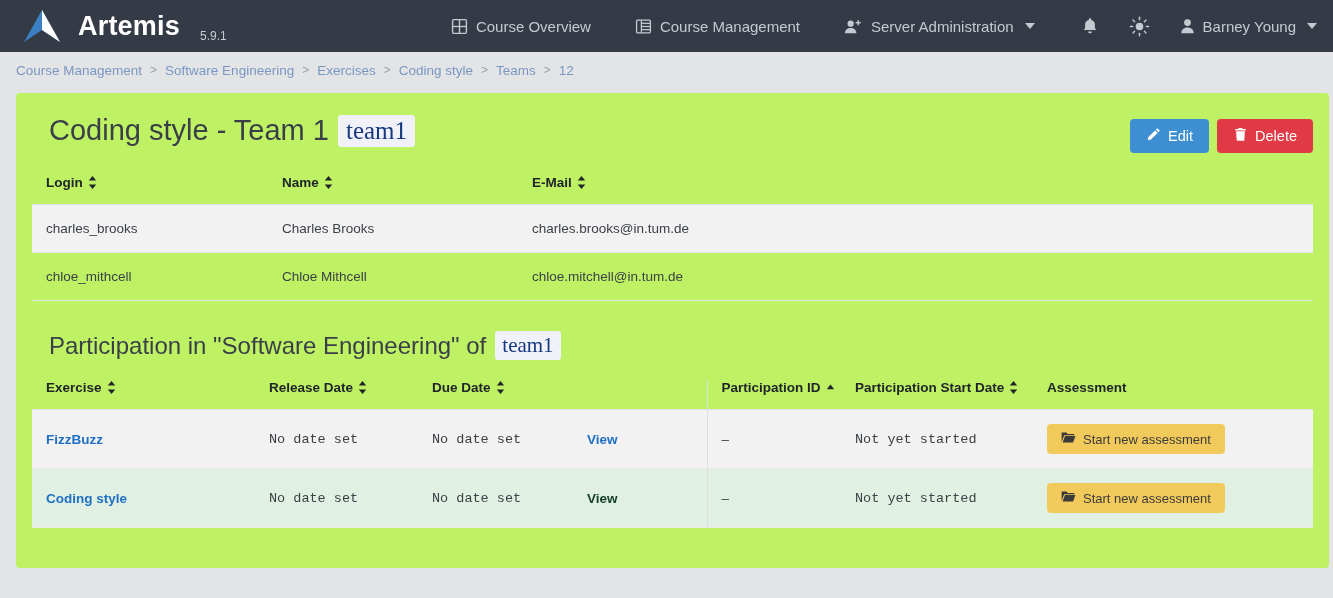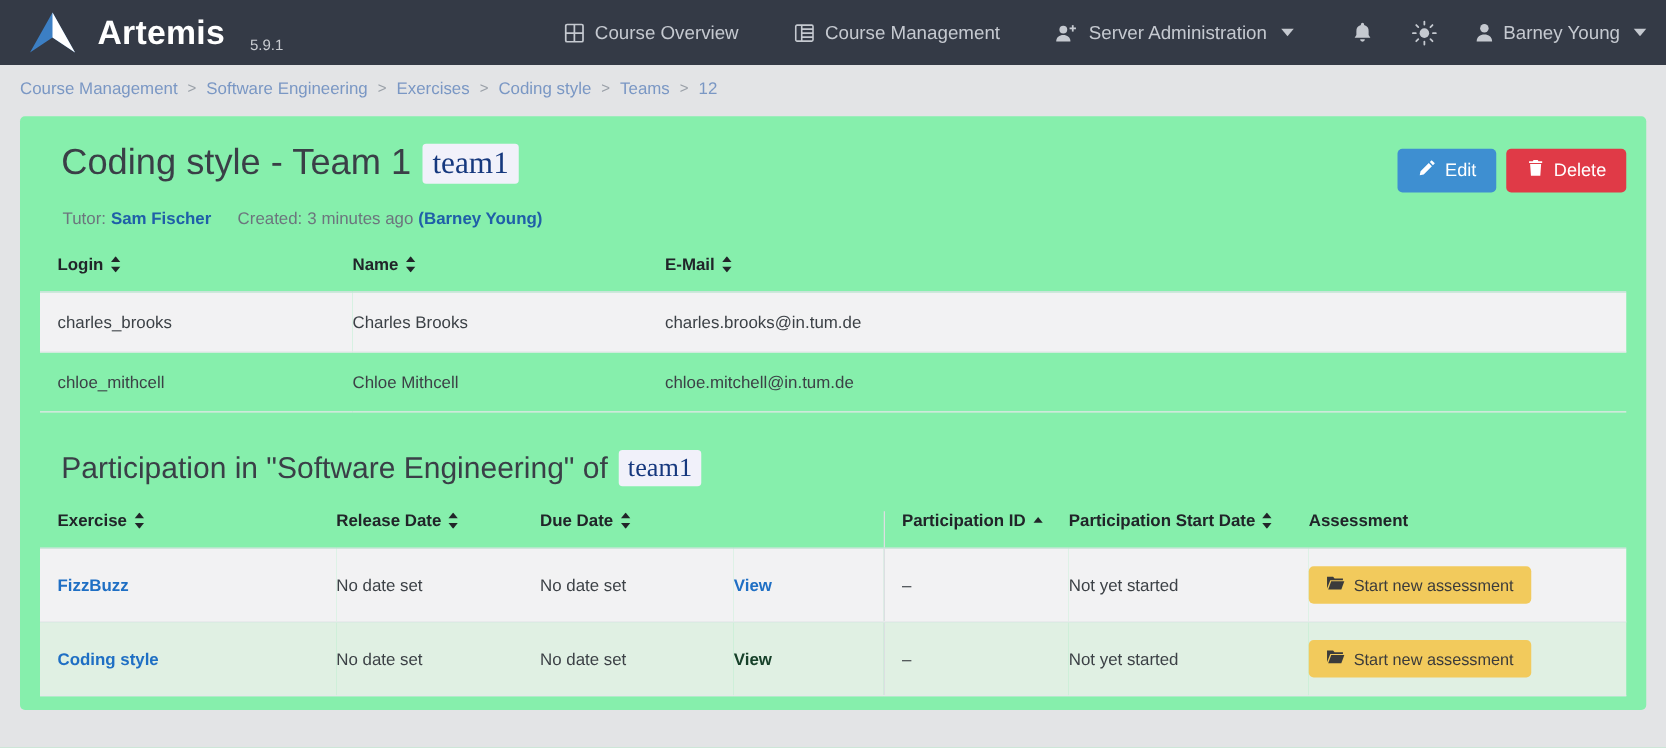--- a/index.html
+++ b/index.html
@@ -83,22 +83,22 @@
     white-space: nowrap;
   }
   .crumb-sep {
     color: #9aa0a8;
     margin: 0 8px;
     font-size: 12px;
   }
 
   
   .card {
-    background: #86efac;
-    margin: 5px 16px 0 16px;
+    background: #bef264;
+    margin: 5px 4px 0 16px;
     border-radius: 4px;
     height: 475px;
     padding: 22px 16px 0 16px;
     position: relative;
   }
 
   .title-row { display: flex; align-items: flex-start; }
   h1.page-title {
     font-size: 29px;
     font-weight: 300;
@@ -191,21 +191,21 @@
   .part-tbl th:first-child, .part-tbl td:first-child { padding-left: 14px; }
   .part-tbl td { padding: 14px 0; }
   .part-tbl tbody tr.row-grey td { background: #f2f2f3; }
   .part-tbl tbody tr.row-green td { background: #e0f0e3; }
   .part-tbl tbody tr:first-child td { border-top: 1px solid #dee2e6; }
   .col-sep { border-left: 1px solid #dcdfe2; padding-left: 14px !important; }
 
   .ex-link { color: #1f6fc4; font-weight: bold; cursor: pointer; font-size: 13.5px; }
   .view-link { color: #1f6fc4; font-weight: bold; cursor: pointer; font-size: 13.5px; }
   .view-link.dark { color: #17412a; }
-  .muted { color: #4a4f54; }
+  .muted { color: #4a4f54; font-family: Liberation Mono, monospace; }
   .dash { color: #4a4f54; }
 
   .btn-assess {
     display: inline-flex;
     align-items: center;
     gap: 7px;
     background: #f2ca5c;
     border: none;
     border-radius: 4px;
     color: #3b3b3b;
@@ -337,28 +337,20 @@
         <span>
           <svg width="15" height="15" viewBox="0 0 16 16" fill="#ffffff">
             <path d="M6.2 1h3.6l.6 1.1h3.2v1.5H2.4V2.1h3.2zM3.3 4.4h9.4l-.7 10.2H4z"></path>
           </svg>
         </span>
         <span>Delete</span>
       </button>
     </div>
   </div>
 
-  <div class="meta-row">
-    <span>Tutor:</span>
-    <span class="meta-strong">Sam Fischer</span>
-    <span class="meta-gap"></span>
-    <span>Created:</span>
-    <span>3 minutes ago</span>
-    <span class="meta-strong">(Barney Young)</span>
-  </div>
 
   <table class="tbl students-tbl">
     <thead>
       <tr>
         <th style="width:250px">
           <span class="th-inner">
             <span>Login</span>
             <span class="sort-ico">
               <svg width="9" height="13" viewBox="0 0 9 13" fill="#212529">
                   <path d="M4.5 0L8.2 4.6H0.8z"></path>

